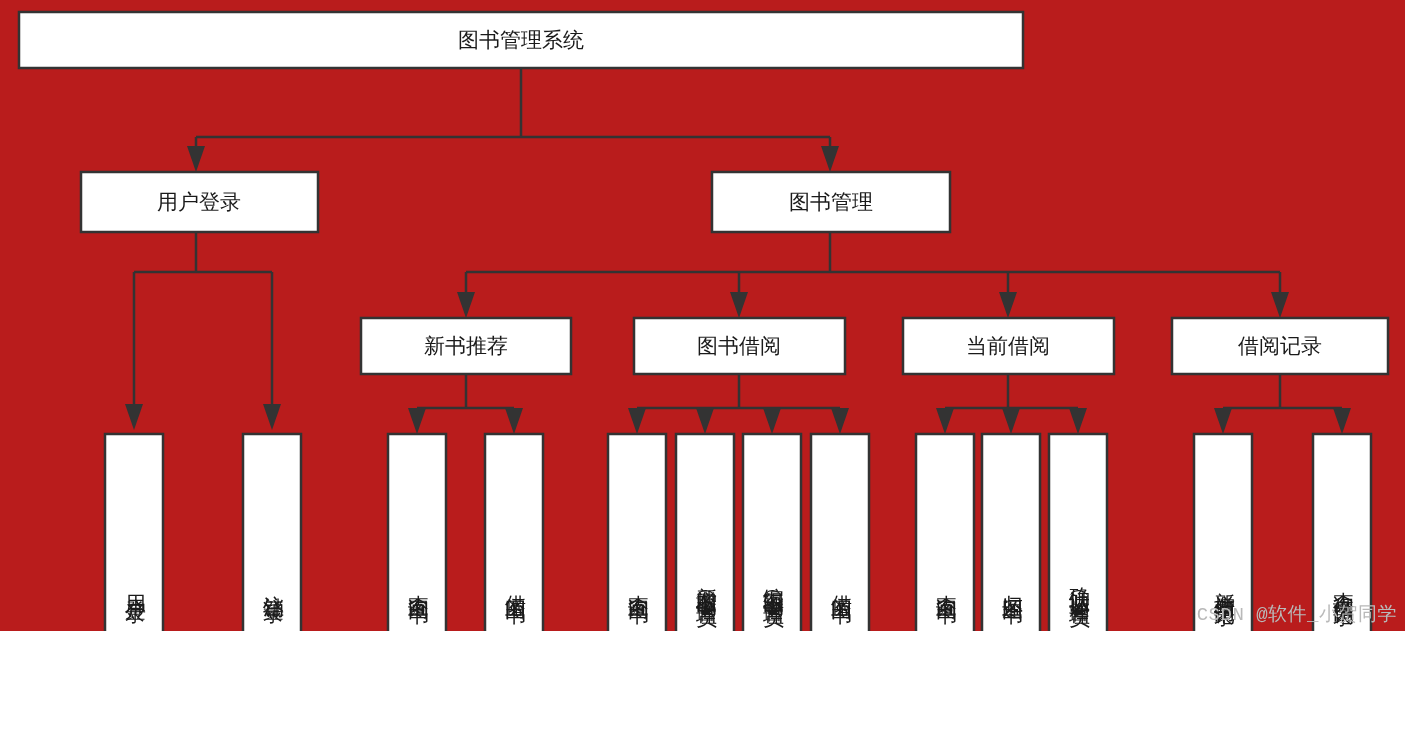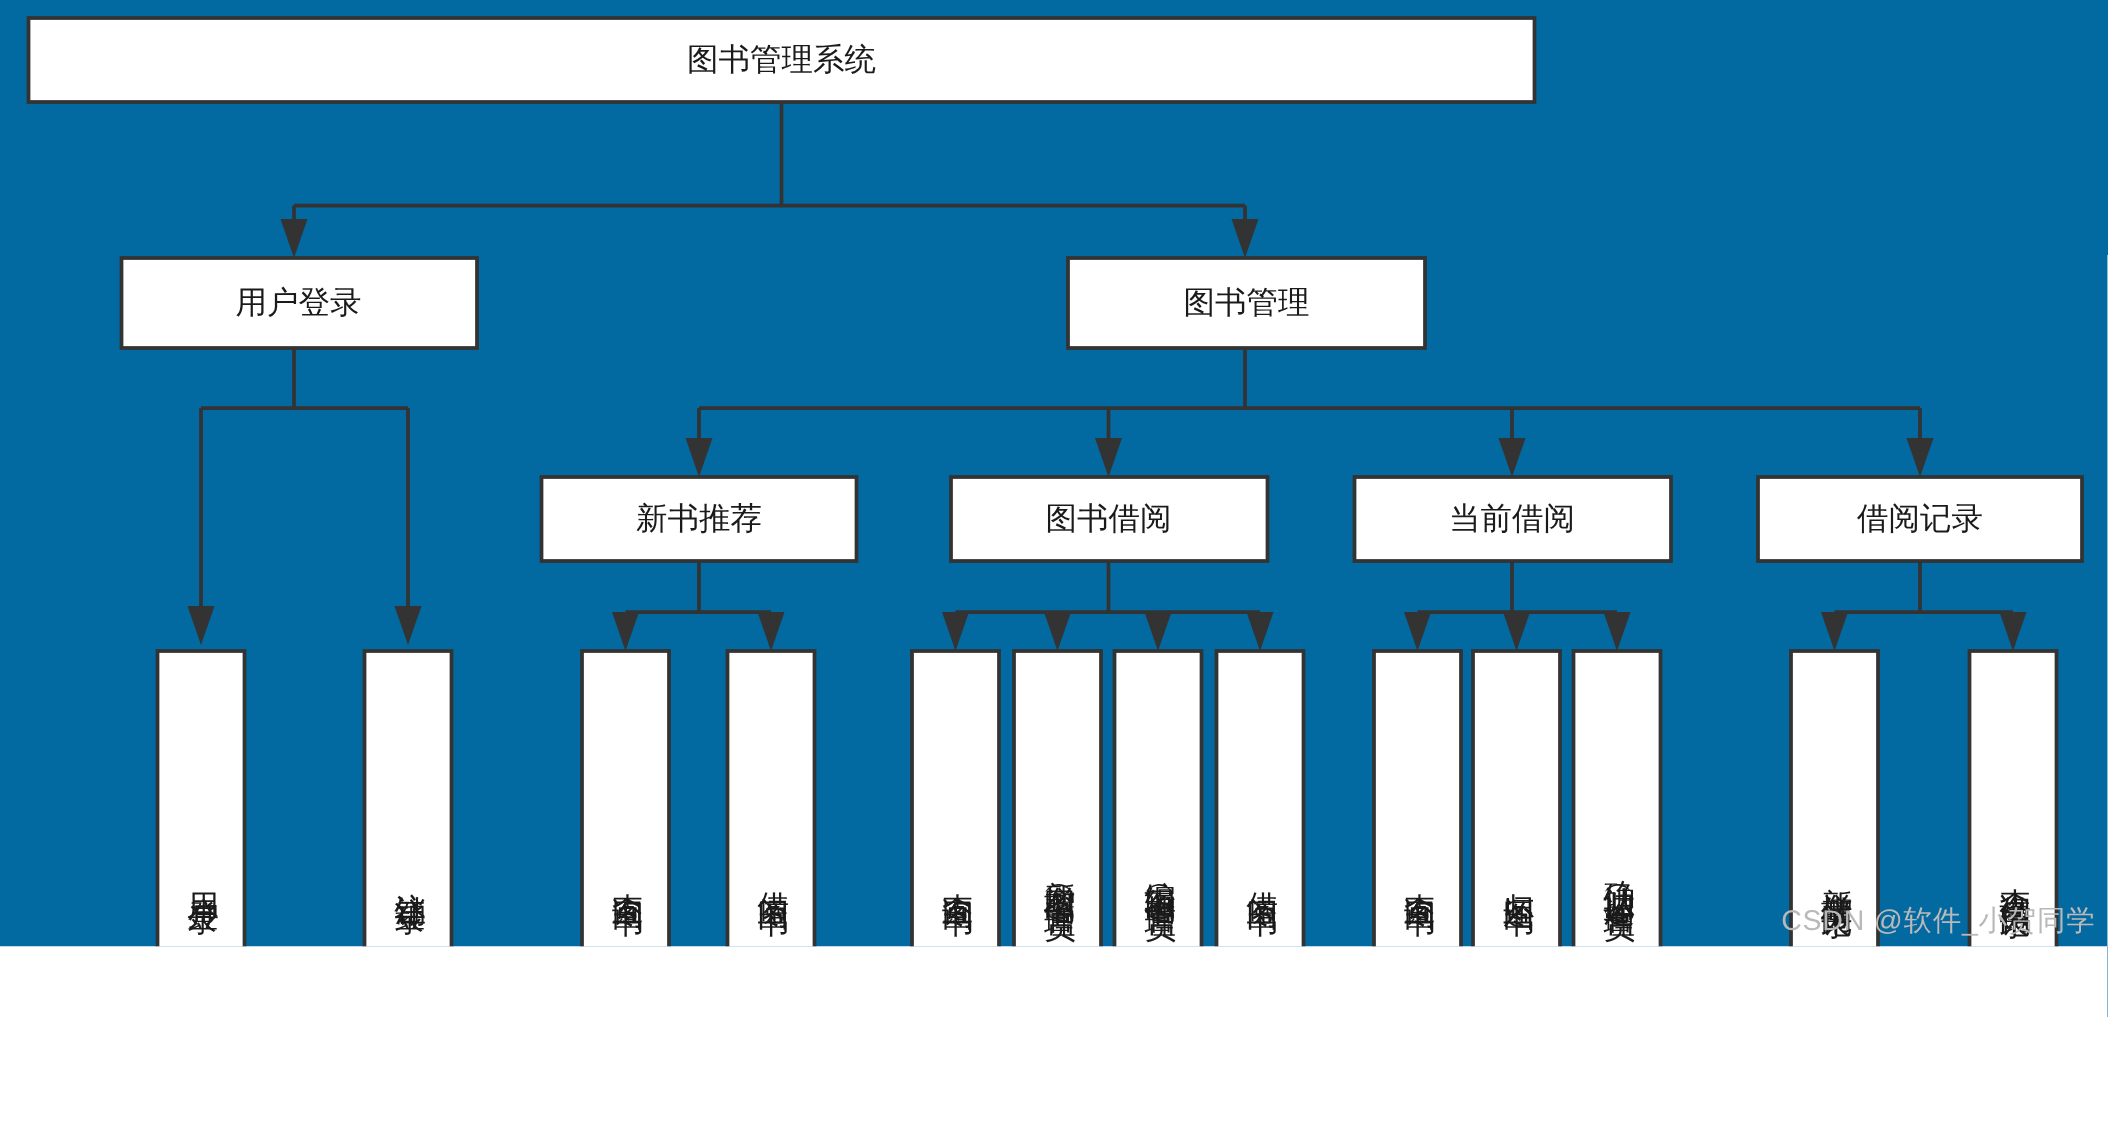--- a/index.html
+++ b/index.html
@@ -7,21 +7,21 @@
     padding: 0;
     background: #ffffff;
   }
   body {
     font-family: "Liberation Sans", "DejaVu Sans", sans-serif;
   }
   #diagram-root {
     position: relative;
     width: 1405px;
     height: 631px;
-    background: #0369a1;
+    background: #b91c1c;
     overflow: hidden;
   }
   svg.diagram-canvas {
     position: absolute;
     left: 0;
     top: 0;
     width: 1405px;
     height: 747px;
     display: block;
   }
@@ -54,21 +54,21 @@
     font-size: 21px;
     writing-mode: vertical-rl;
     text-orientation: upright;
     letter-spacing: 3px;
     text-anchor: middle;
   }
   .watermark-text {
     position: absolute;
     right: 8px;
     bottom: 4px;
-    font-family: Liberation Sans, sans-serif;
+    font-family: Liberation Mono, monospace;
     font-size: 19px;
     color: #b9b9b9;
     white-space: nowrap;
     pointer-events: none;
     letter-spacing: 0.5px;
   }
 </style>
 </head>
 <body>
 

